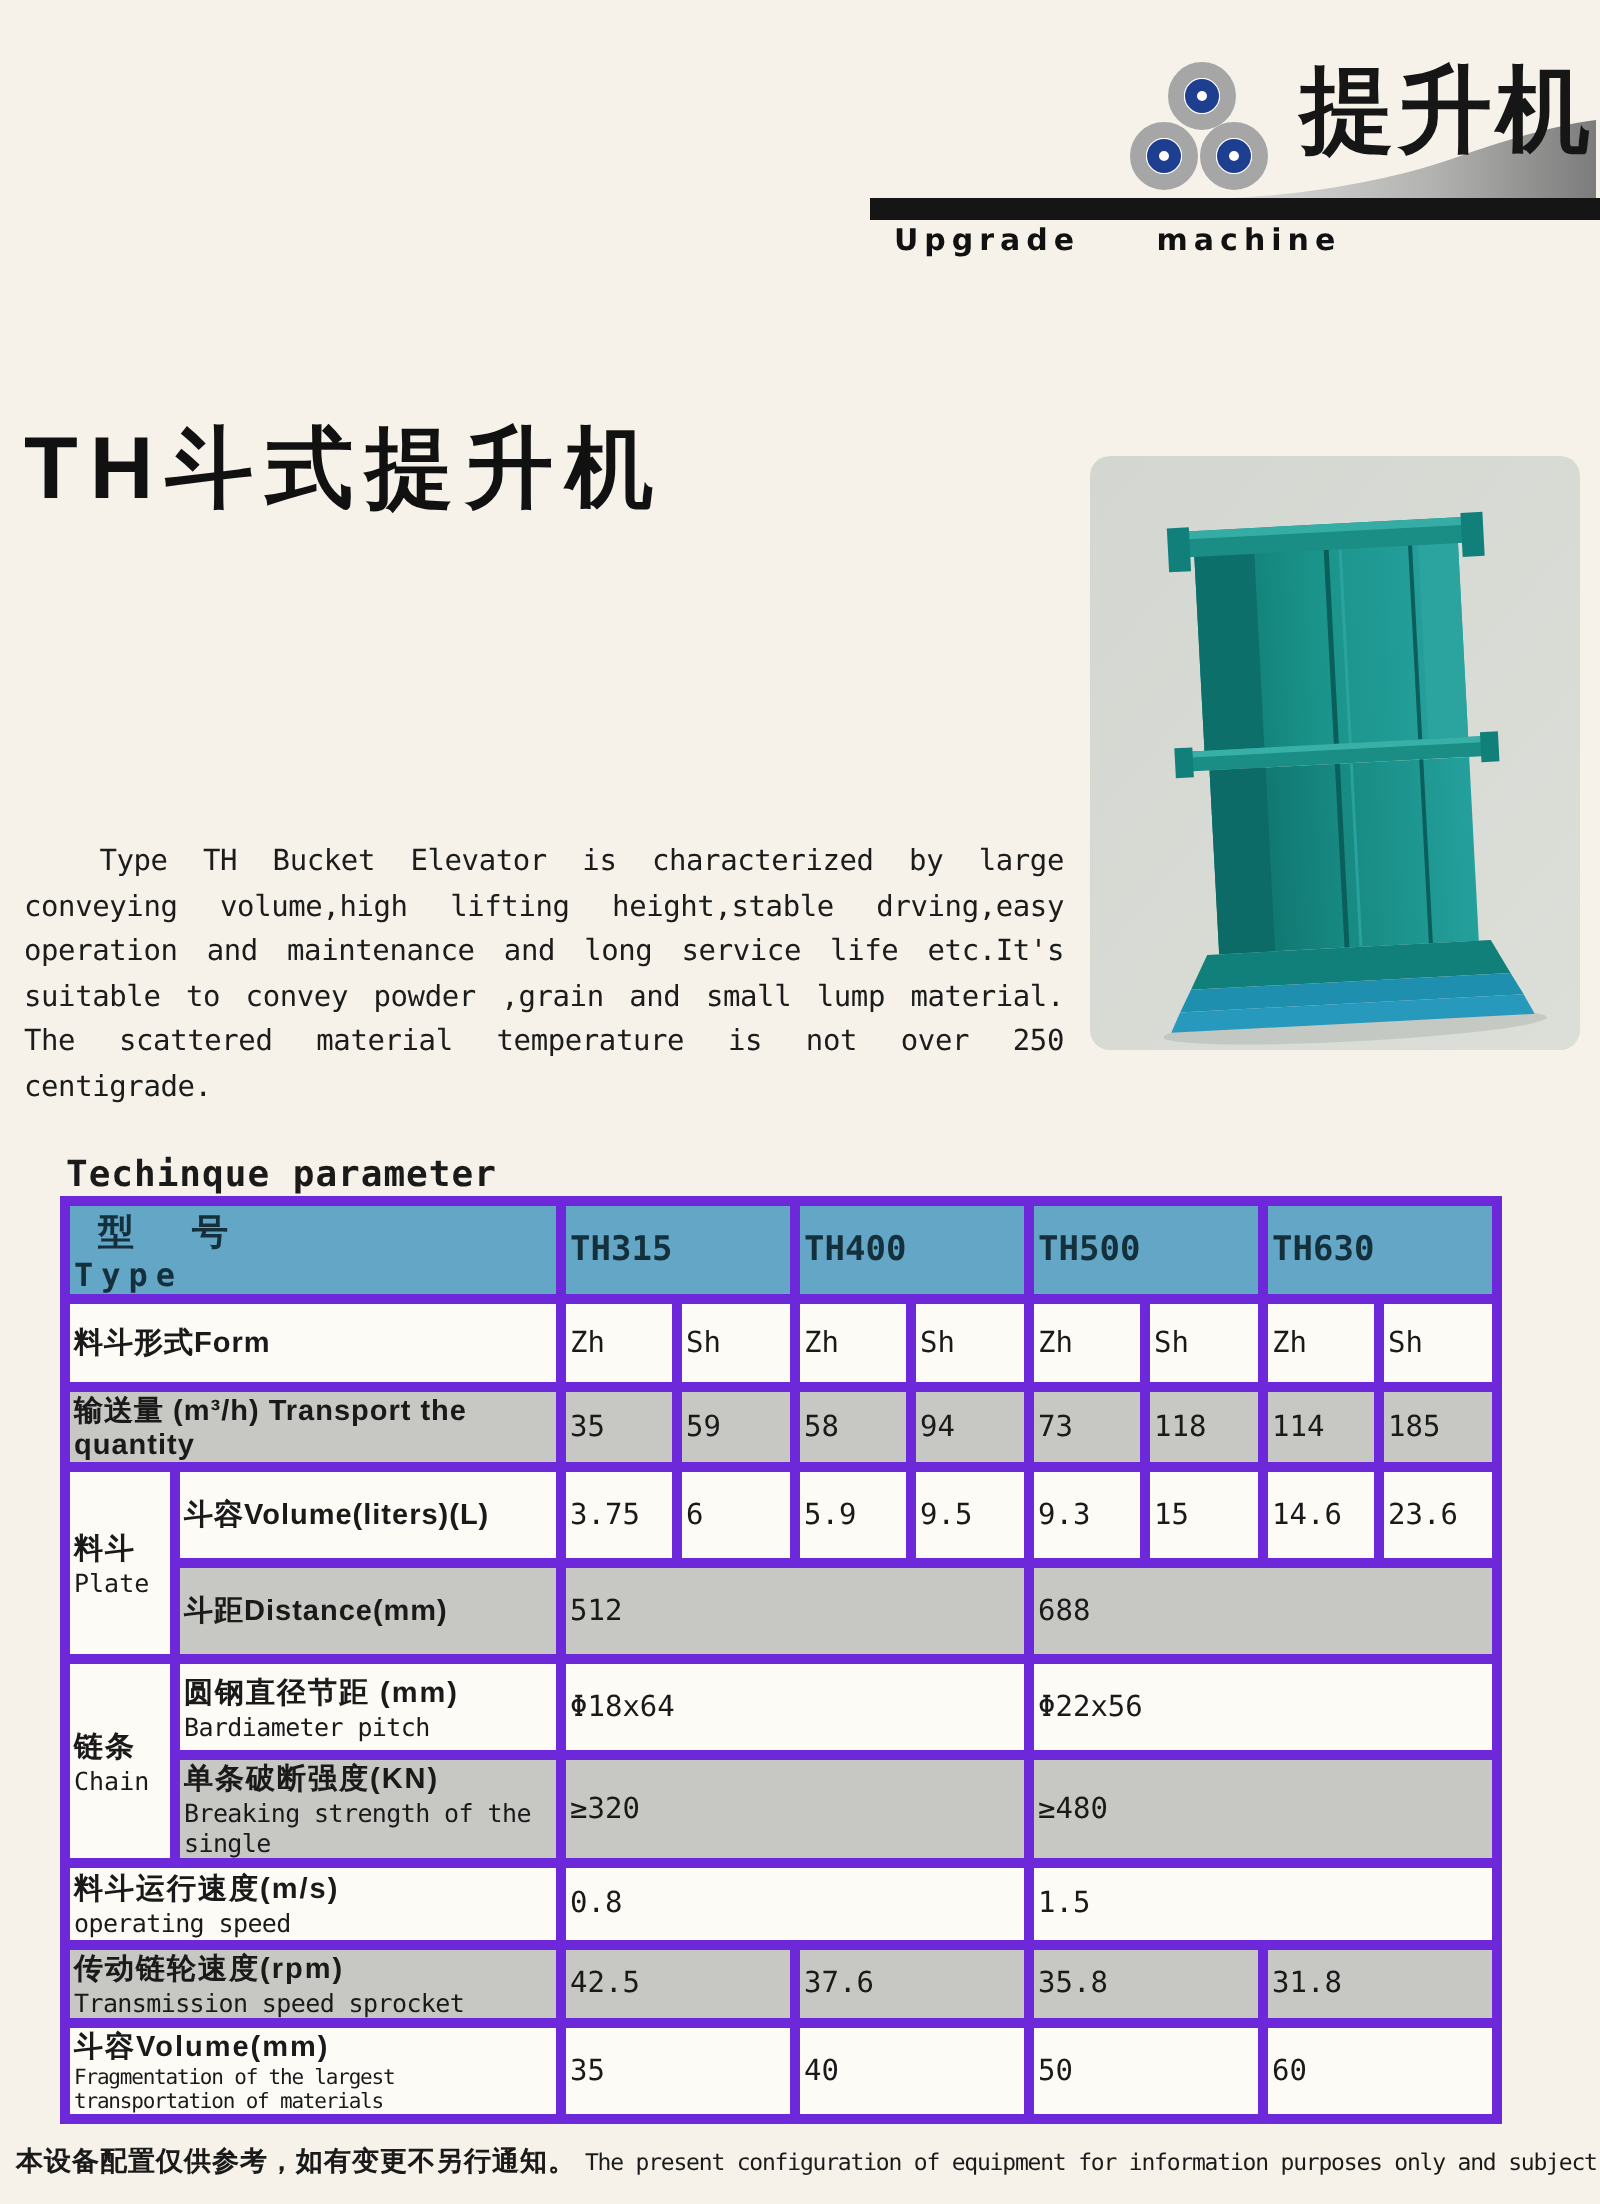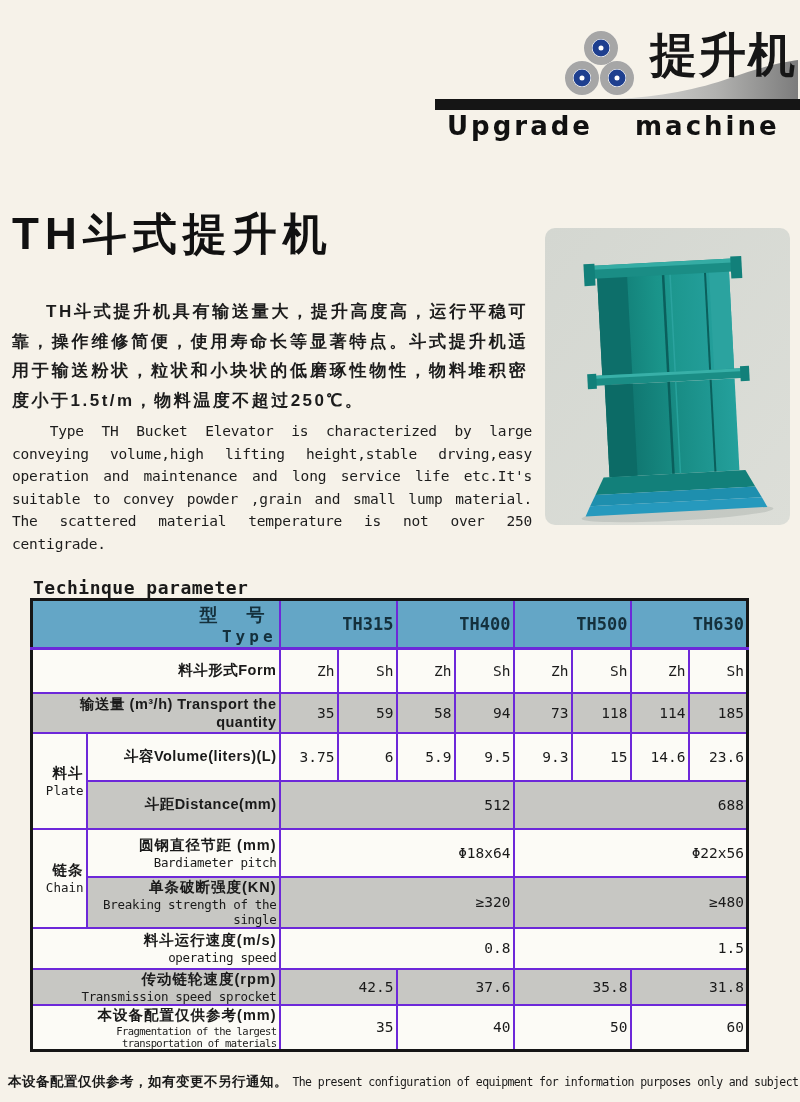--- a/index.html
+++ b/index.html
@@ -16,21 +16,21 @@
   
   .logo { position:absolute; left:556px; top:26px; width:86px; height:76px; }
   .swoosh { position:absolute; left:616px; top:58px; width:182px; height:42px; }
   .brand-cn {
     position:absolute; left:650px; top:24px; width:150px;
     font-size:47px; font-weight:bold; letter-spacing:2px; color:#161616;
     font-family:"Liberation Sans", sans-serif; z-index:3; white-space:nowrap;
   }
   .black-bar { position:absolute; left:435px; top:99px; width:365px; height:11px; background:#151515; }
   .brand-en {
-    position:absolute; left:447px; top:111px; font-size:26px; font-weight:bold;
+    position:absolute; left:447px; top:111px; font-size:15px; font-weight:bold;
     letter-spacing:3px; word-spacing:30px; color:#111;
     font-family:"DejaVu Sans", "Liberation Sans", sans-serif; white-space:nowrap;
   }
   
   .title-cn {
     position:absolute; left:12px; top:205px; font-size:44px; font-weight:800;
     letter-spacing:6px; color:#111; white-space:nowrap;
   }
   .title-en {
     position:absolute; left:13px; top:258px; font-size:21px; font-weight:bold;
@@ -56,21 +56,21 @@
   .sec-en {
     position:absolute; left:33px; top:577px; font-size:18px; font-weight:bold;
     font-family:"DejaVu Sans Mono", monospace; letter-spacing:0.5px; white-space:nowrap;
   }
   table.params {
     position:absolute; left:30px; top:598px; width:716px;
     border-collapse:collapse; table-layout:fixed;
     border:3px solid #161616;
   }
   table.params td {
-    border:2px solid #6d28d9; text-align:right; vertical-align:middle;
+    border:5px solid #6d28d9; text-align:left; vertical-align:middle;
     background:#fcfbf6; padding:0 2px; overflow:hidden;
   }
   tr.gray td { background:#c7c7c3; }
   td.group { background:#fcfbf6 !important; }
   tr.r-head td { background:#64a6c6; border-bottom-width:3px; height:49px; }
   tr.r-form td { height:44px; }
   tr.r-qty td { height:40px; }
   tr.r-vol td { height:48px; }
   tr.r-dist td { height:48px; }
   tr.r-pitch td { height:48px; }
@@ -128,21 +128,20 @@
         </linearGradient>
       </defs>
       <path d="M0,41 C42,39 84,31 114,20 C142,10 166,4 182,2 L182,42 L0,42 Z" fill="url(#swGrad)"></path>
     </svg>
     <div class="brand-cn">提升机</div>
     <div class="black-bar"></div>
     <div class="brand-en">Upgrade machine</div>
   </div>
 
   <h1 class="title-cn">TH斗式提升机</h1>
-  <p class="para-cn">TH斗式提升机具有输送量大，提升高度高，运行平稳可靠，操作维修简便，使用寿命长等显著特点。斗式提升机适用于输送粉状，粒状和小块状的低磨琢性物性，物料堆积密度小于1.5t/m，物料温度不超过250℃。</p>
   <p class="para-en">Type TH Bucket Elevator is characterized by large conveying volume,high lifting height,stable drving,easy operation and maintenance and long service life etc.It's suitable to convey powder ,grain and small lump material. The scattered material temperature is not over 250 centigrade.</p>
 
   <svg class="figure" viewBox="0 0 245 297">
     <defs>
       <linearGradient id="bgG" x1="0" y1="0" x2="1" y2="1">
         <stop offset="0" stop-color="#d4d7d1"></stop>
           <stop offset="1" stop-color="#dcded8"></stop>
       </linearGradient>
       <linearGradient id="faceG" x1="0" y1="0" x2="1" y2="0">
         <stop offset="0" stop-color="#0e746e"></stop>
@@ -289,21 +288,21 @@
           <span class="lbl-cn">传动链轮速度(rpm)</span>
           <span class="lbl-en">Transmission speed sprocket</span>
         </td>
         <td colspan="2" class="val">42.5</td>
         <td colspan="2" class="val">37.6</td>
         <td colspan="2" class="val">35.8</td>
         <td colspan="2" class="val">31.8</td>
       </tr>
       <tr class="r-frag">
         <td colspan="2">
-          <span class="lbl-cn">本设备配置仅供参考(mm)</span>
+          <span class="lbl-cn">斗容Volume(mm)</span>
           <span class="lbl-en tiny">Fragmentation of the largest transportation of materials</span>
         </td>
         <td colspan="2" class="val">35</td>
         <td colspan="2" class="val">40</td>
         <td colspan="2" class="val">50</td>
         <td colspan="2" class="val">60</td>
       </tr>
     </tbody>
   </table>
 

